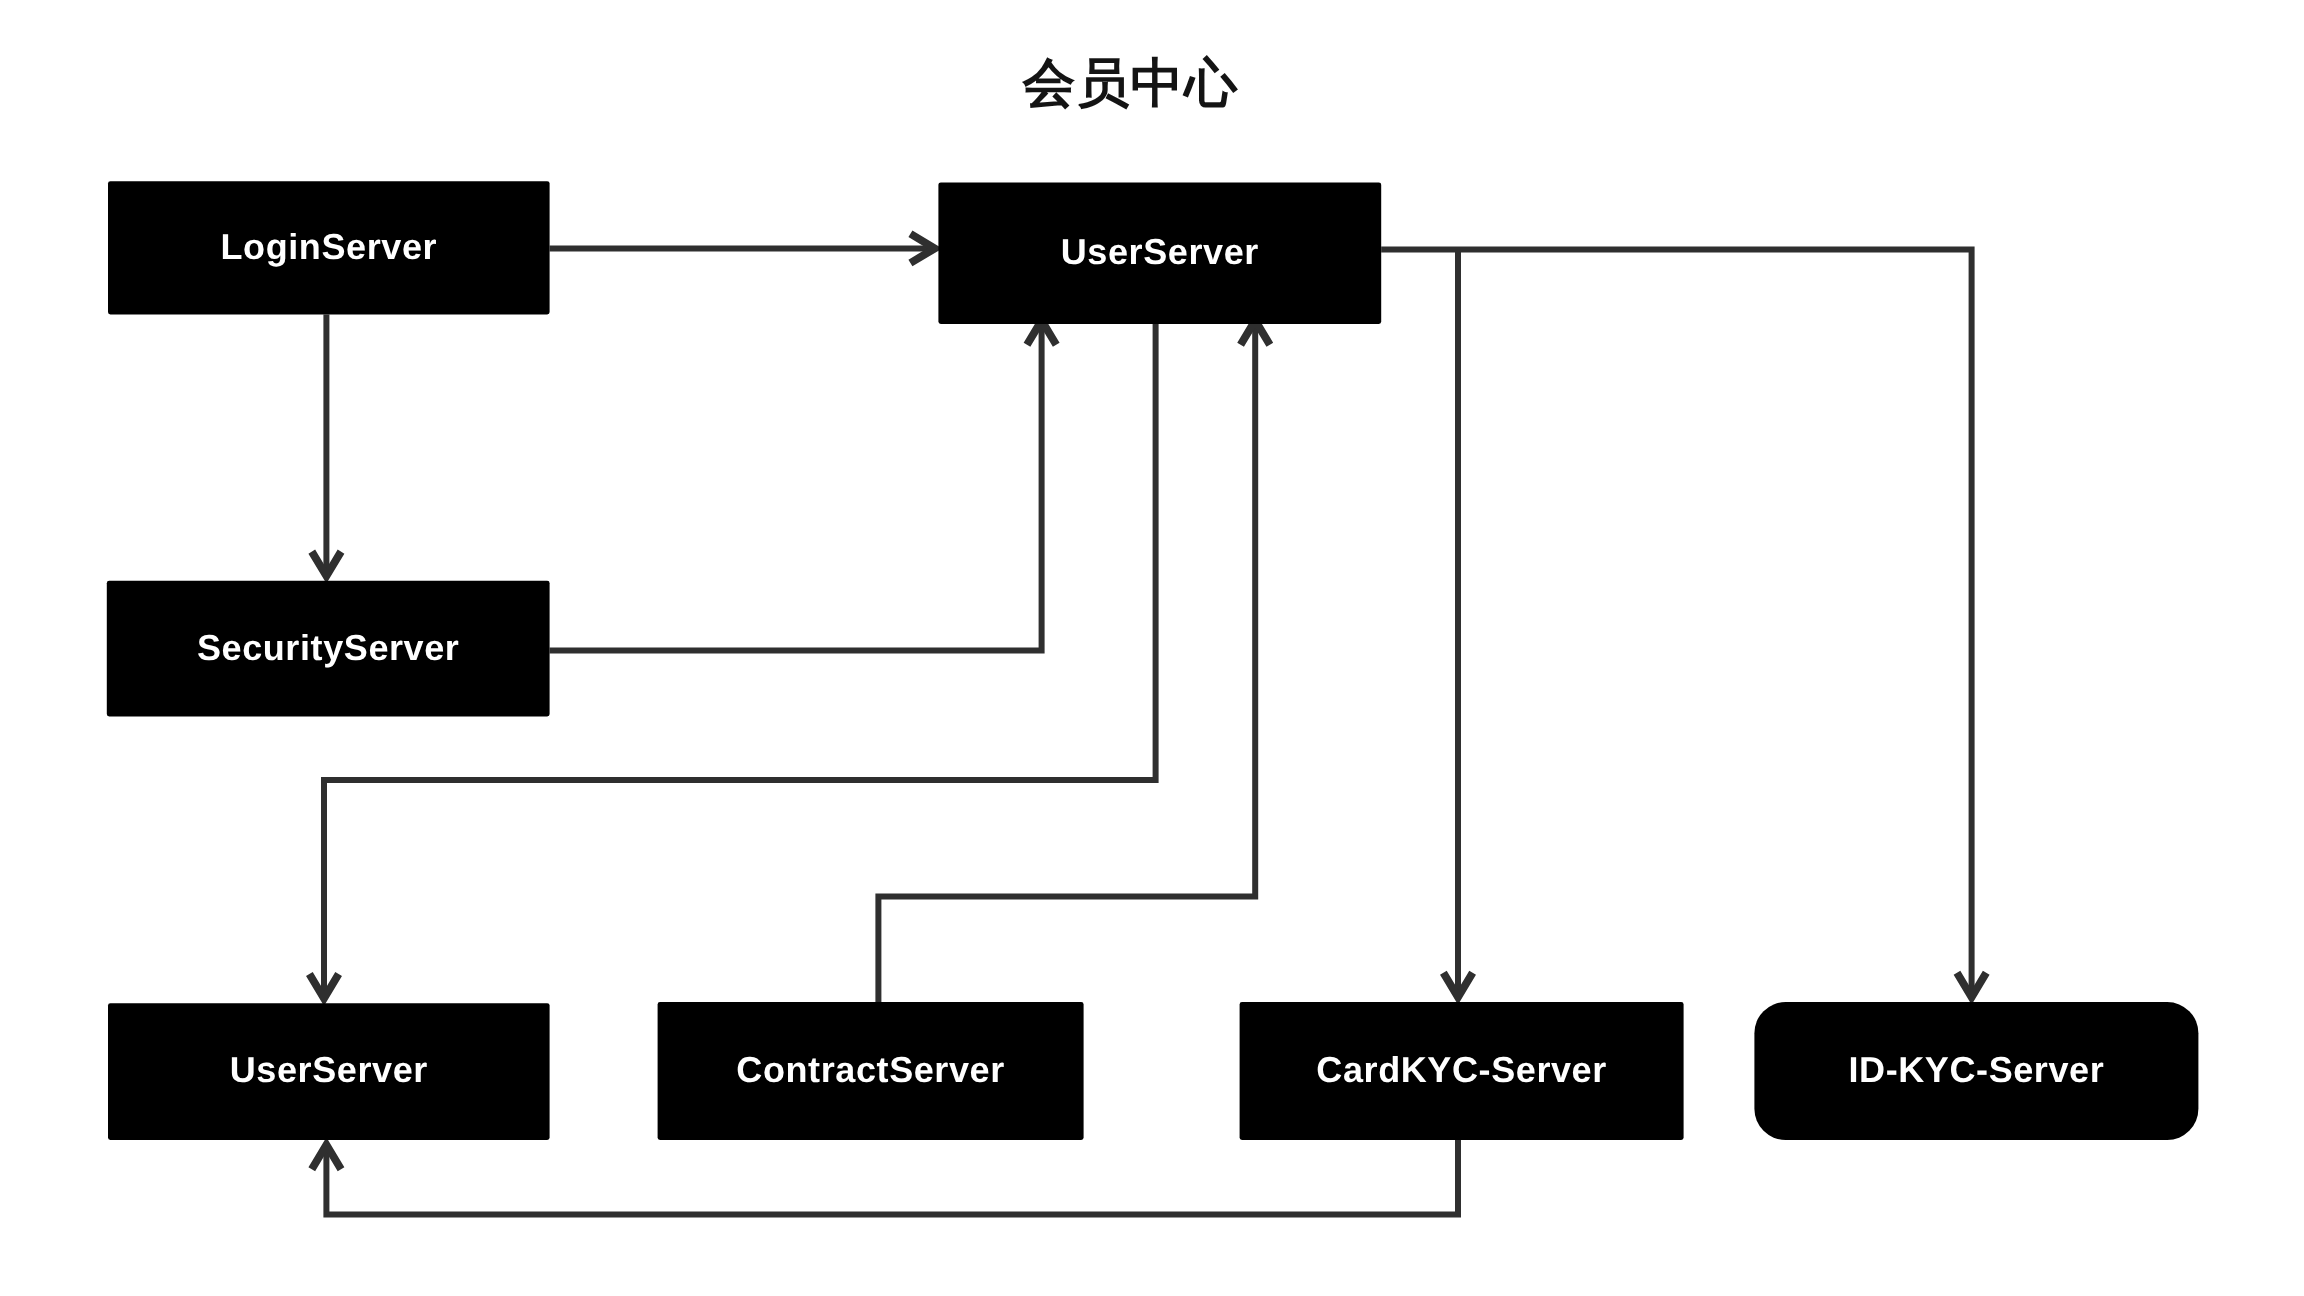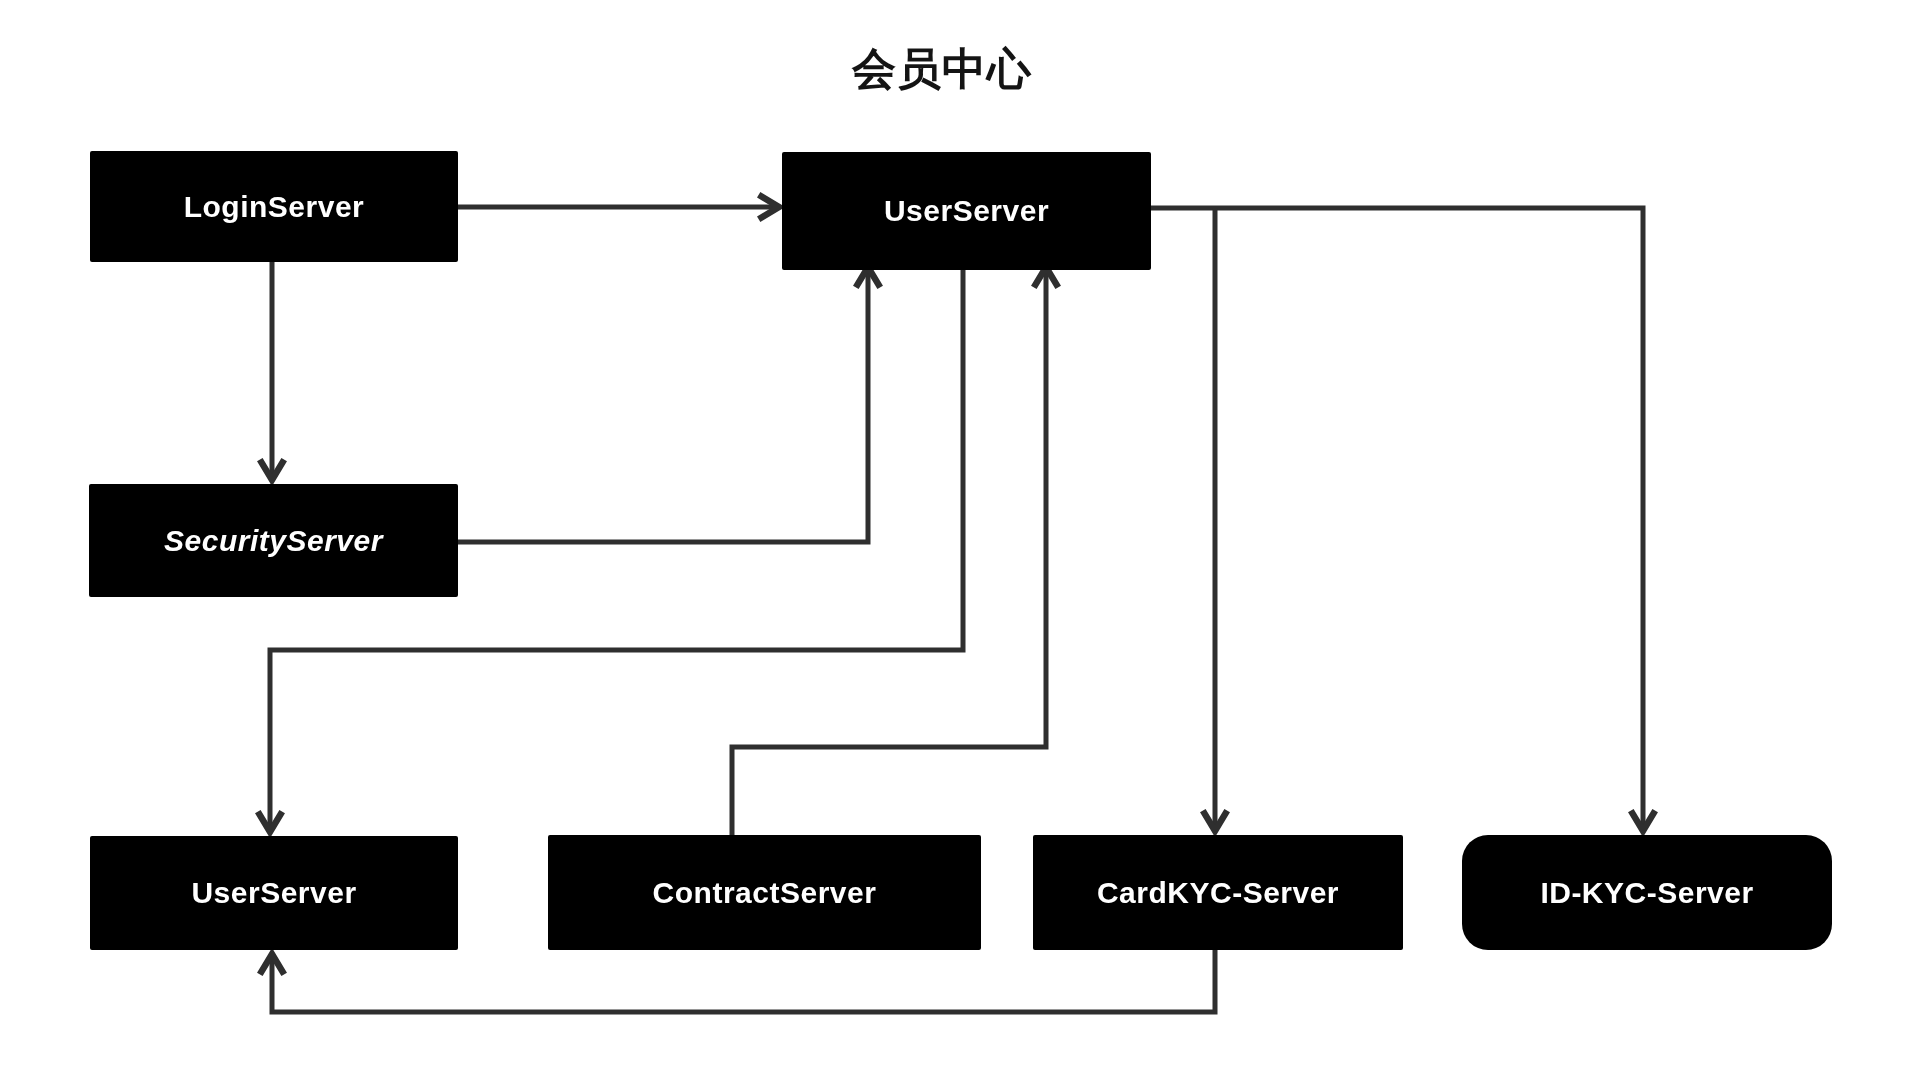--- a/index.html
+++ b/index.html
@@ -50,23 +50,23 @@
     justify-content: center;
     font-size: 30px;
     font-weight: 600;
     letter-spacing: 0.5px;
     border-radius: 2px;
     z-index: 2;
     white-space: nowrap;
   }
   .n-login    { left: 90px;   top: 151px; width: 368px; height: 111px; }
   .n-user     { left: 782px;  top: 152px; width: 369px; height: 118px; }
-  .n-security { left: 89px;   top: 484px; width: 369px; height: 113px; font-style: italic; }
+  .n-security { left: 89px;   top: 484px; width: 369px; height: 113px; }
   .n-card     { left: 90px;   top: 836px; width: 368px; height: 114px; }
-  .n-contract { left: 548px;  top: 835px; width: 433px; height: 115px; }
+  .n-contract { left: 548px;  top: 835px; width: 355px; height: 115px; }
   .n-cardkyc  { left: 1033px; top: 835px; width: 370px; height: 115px; }
   .n-idkyc    { left: 1462px; top: 835px; width: 370px; height: 115px; border-radius: 26px; }
 </style>
 </head>
 <body>
 
 <div class="canvas">
 
   <div class="diagram-title">会员中心</div>
 

